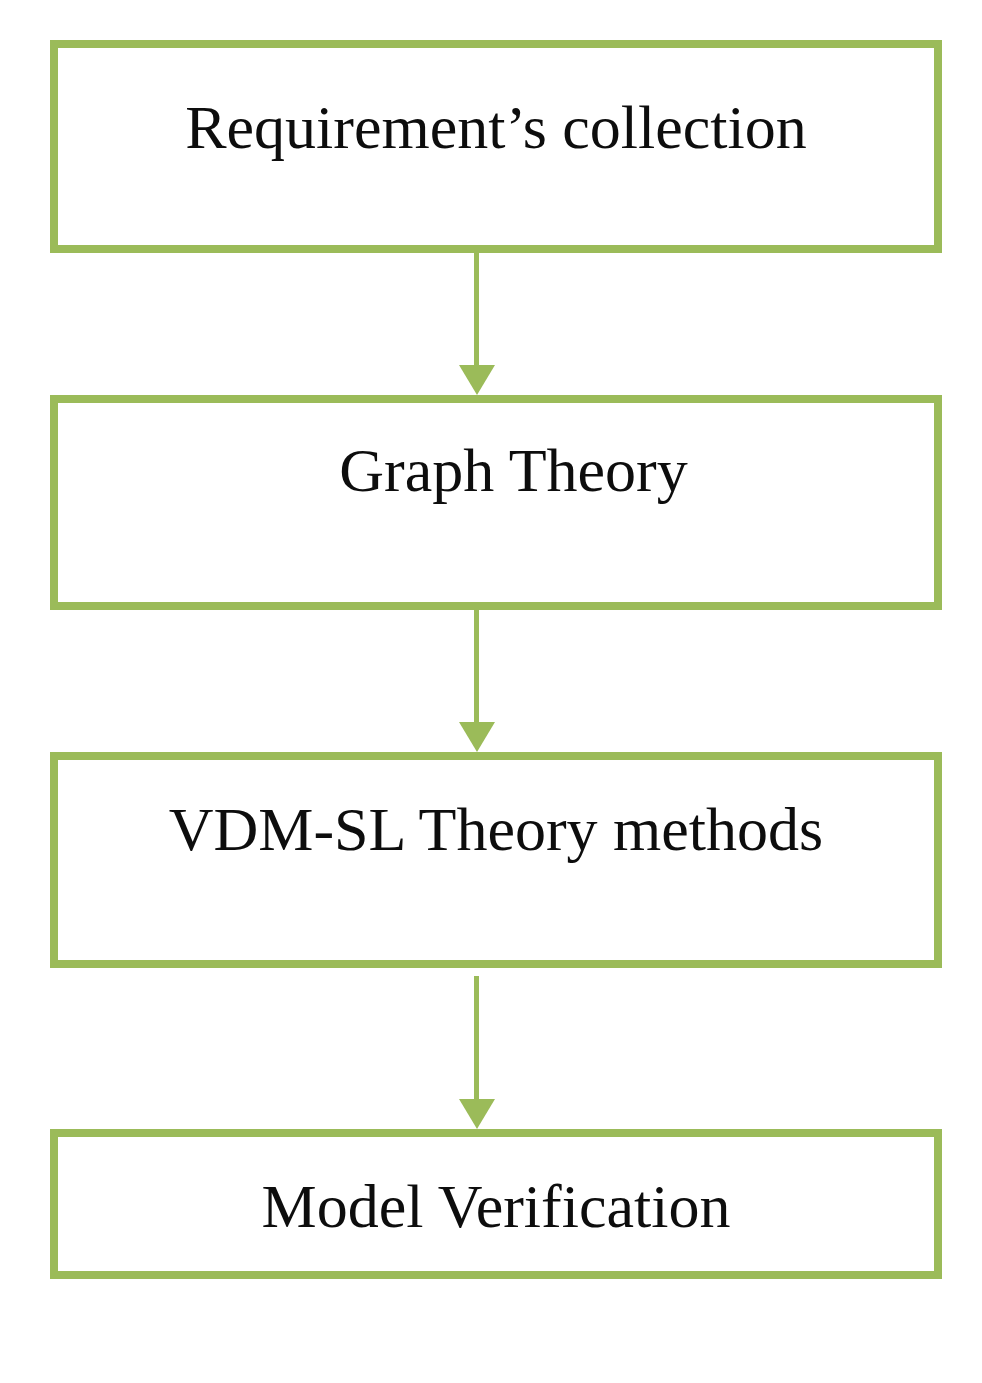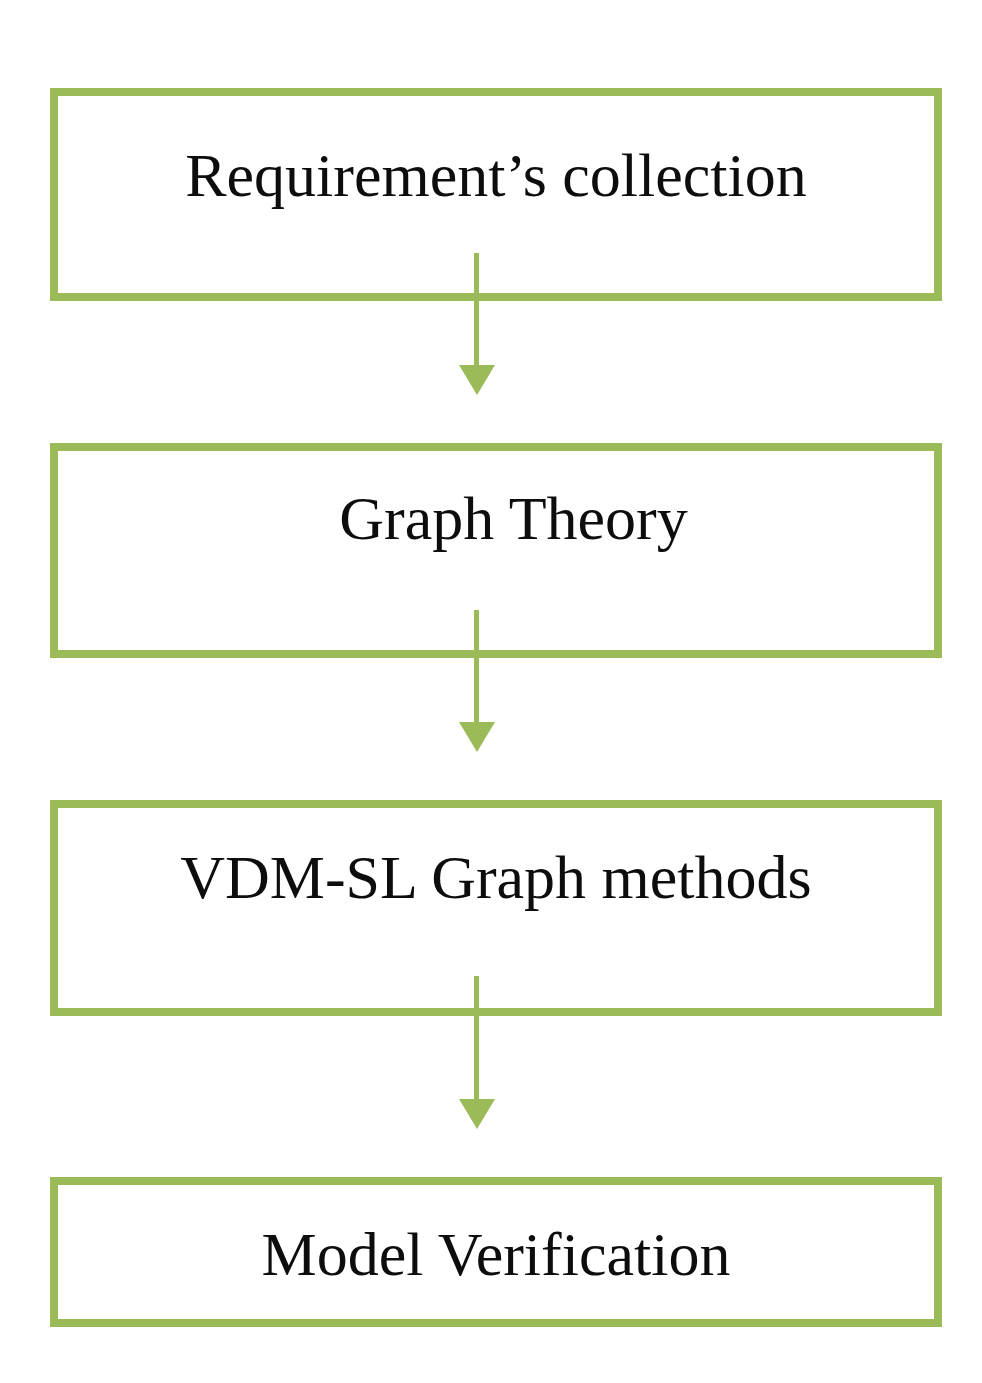--- a/index.html
+++ b/index.html
@@ -18,21 +18,20 @@
     background: #ffffff;
     overflow: hidden;
   }
   .node-box {
     position: absolute;
     left: 50px;
     width: 892px;
     box-sizing: border-box;
     background: #ffffff;
     border: 8px solid #9BBB59;
-    margin-top: 48px;
   }
   .node-label {
     position: absolute;
     left: 0;
     right: 0;
     text-align: center;
     color: #0d0d0d;
     font-family: "Liberation Serif", "DejaVu Serif", serif;
     font-size: 62px;
     line-height: 1.0;
@@ -98,21 +97,21 @@
   <div class="node-box" id="box-2">
     <div class="node-label" id="label-2">Graph Theory</div>
   </div>
 
   <div class="connector" id="arrow-2">
     <div class="stem"></div>
     <div class="head"></div>
   </div>
 
   <div class="node-box" id="box-3">
-    <div class="node-label" id="label-3">VDM-SL Graph methods</div>
+    <div class="node-label" id="label-3">VDM-SL Theory methods</div>
   </div>
 
   <div class="connector" id="arrow-3">
     <div class="stem"></div>
     <div class="head"></div>
   </div>
 
   <div class="node-box" id="box-4">
     <div class="node-label" id="label-4">Model Verification</div>
   </div>

